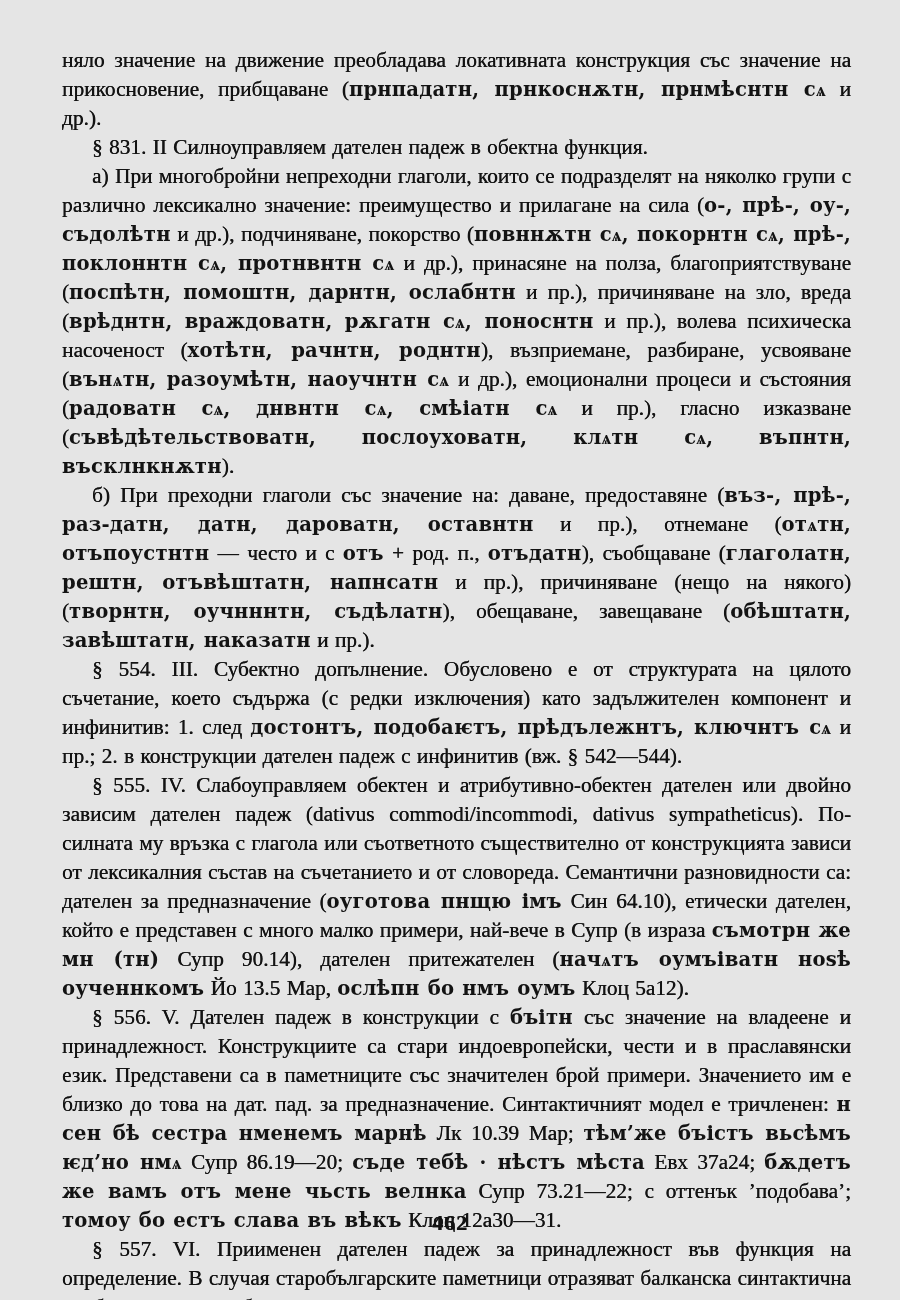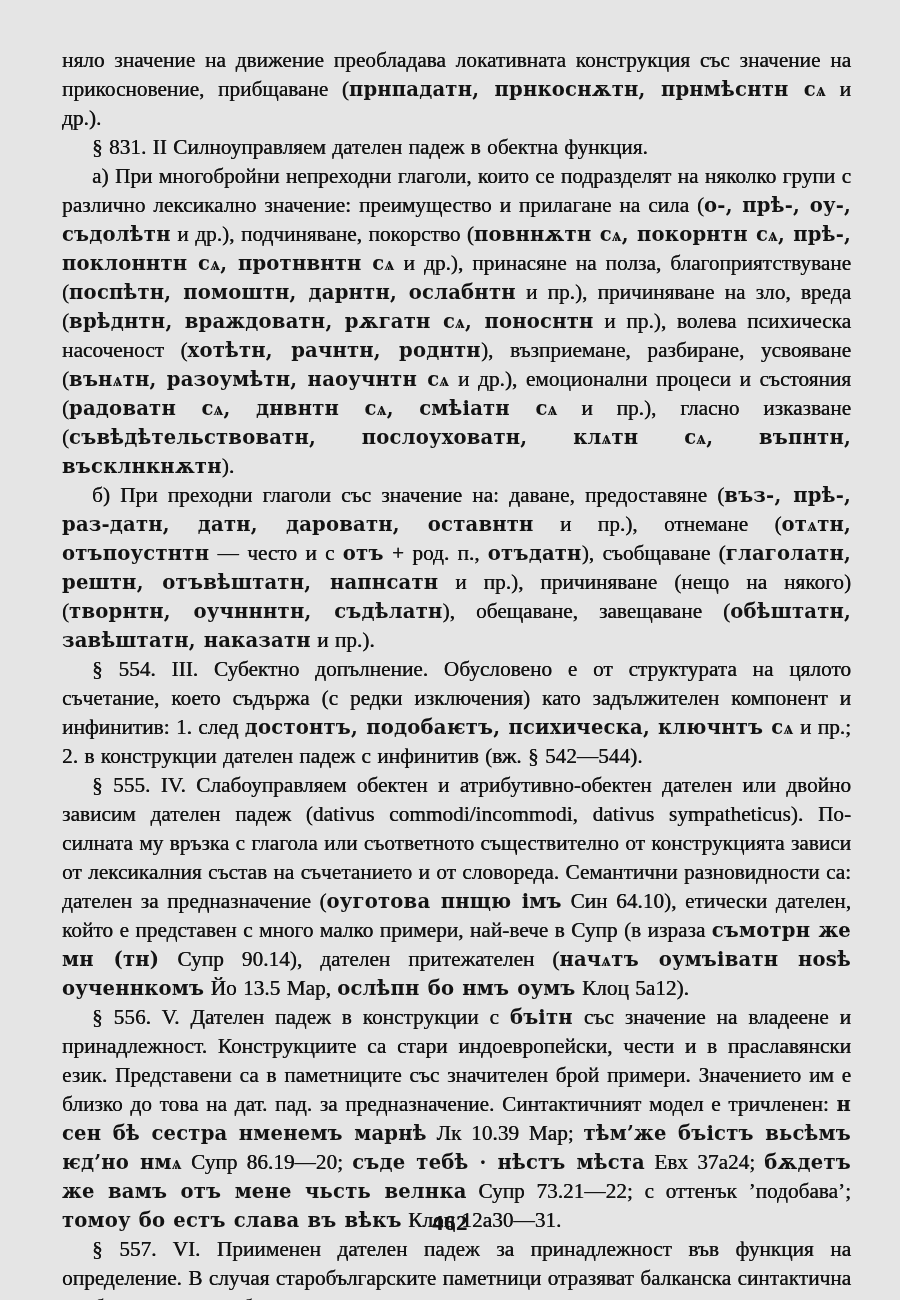--- a/index.html
+++ b/index.html
@@ -56,19 +56,19 @@
 </style>
 </head>
 <body>
 
 <div class="page">
   <div class="text-block">
       <p class=""><span>няло значение на движение преобладава локативната конструкция със значение на прикосновение, прибщаване (</span><span class="ocs">прнпадатн, прнкоснѫтн, прнмѣснтн сѧ</span><span> и др.).</span></p>
       <p class="indent"><span>§ 831. II Силноуправляем дателен падеж в обектна функция.</span></p>
       <p class="indent"><span>а) При многобройни непреходни глаголи, които се подразделят на няколко групи с различно лексикално значение: преимущество и прилагане на сила (</span><span class="ocs">о-, прѣ-, оу-, съдолѣтн</span><span> и др.), подчиняване, покорство (</span><span class="ocs">повннѫтн сѧ, покорнтн сѧ, прѣ-, поклоннтн сѧ, протнвнтн сѧ</span><span> и др.), принасяне на полза, благоприятствуване (</span><span class="ocs">поспѣтн, помоштн, дарнтн, ослабнтн</span><span> и пр.), причинява­не на зло, вреда (</span><span class="ocs">врѣднтн, враждоватн, рѫгатн сѧ, поноснтн</span><span> и пр.), волева психическа насоченост (</span><span class="ocs">хотѣтн, рачнтн, роднтн</span><span>), възприемане, разбиране, усвояване (</span><span class="ocs">вънѧтн, разоумѣтн, наоучнтн сѧ</span><span> и др.), емоционални процеси и състояния (</span><span class="ocs">радоватн сѧ, днвнтн сѧ, смѣіатн сѧ</span><span> и пр.), гласно изказване (</span><span class="ocs">съвѣдѣтельствоватн, послоуховатн, клѧтн сѧ, въпнтн, въсклнкнѫтн</span><span>).</span></p>
       <p class="indent"><span>б) При преходни глаголи със значение на: даване, предоставяне (</span><span class="ocs">въз-, прѣ-, раз-датн, датн, дароватн, оставнтн</span><span> и пр.), отнемане (</span><span class="ocs">отѧтн, отъпоустнтн</span><span> — често и с </span><span class="ocs">отъ</span><span> + род. п., </span><span class="ocs">отъдатн</span><span>), съобщаване (</span><span class="ocs">глаголатн, рештн, отъвѣштатн, напнсатн</span><span> и пр.), причиняване (нещо на някого) (</span><span class="ocs">творнтн, оучнннтн, съдѣлатн</span><span>), обещаване, завещаване (</span><span class="ocs">обѣштатн, завѣштатн, наказатн</span><span> и пр.).</span></p>
-      <p class="indent"><span>§ 554. III. Субектно допълнение. Обусловено е от структурата на цялото съчетание, което съдържа (с редки изключения) като задължителен компонент и инфинитив: 1. след </span><span class="ocs">достонтъ, подобаѥтъ, психическа, ключнтъ сѧ</span><span> и пр.; 2. в конструкции дателен падеж с инфинитив (вж. § 542—544).</span></p>
+      <p class="indent"><span>§ 554. III. Субектно допълнение. Обусловено е от структурата на цялото съчетание, което съдържа (с редки изключения) като задължителен компонент и инфинитив: 1. след </span><span class="ocs">достонтъ, подобаѥтъ, прѣдълежнтъ, ключнтъ сѧ</span><span> и пр.; 2. в конструкции дателен падеж с инфинитив (вж. § 542—544).</span></p>
       <p class="indent"><span>§ 555. IV. Слабоуправляем обектен и атрибутивно-обектен дателен или двойно зависим дателен падеж (dativus commodi/incommodi, dativus sympatheticus). По-силната му връзка с глагола или съответното съществително от конструкцията зависи от лексикалния състав на съчетанието и от словореда. Семантични разновидности са: дателен за предназначение (</span><span class="ocs">оуготова пнщю імъ</span><span> Син 64.10), етически дателен, който е представен с много малко примери, най-вече в Супр (в израза </span><span class="ocs">съмотрн же мн (тн)</span><span> Супр 90.14), дателен притежателен (</span><span class="ocs">начѧтъ оумъіватн ноѕѣ оученнкомъ</span><span> Йо 13.5 Мар, </span><span class="ocs">ослѣпн бо нмъ оумъ</span><span> Клоц 5а12).</span></p>
       <p class="indent"><span>§ 556. V. Дателен падеж в конструкции с </span><span class="ocs">бъітн</span><span> със значение на владеене и принадлежност. Конструкциите са стари индоевропейски, чести и в праславянски език. Представени са в паметниците със значителен брой примери. Значението им е близко до това на дат. пад. за предназначение. Синтактичният модел е тричленен: </span><span class="ocs">н сен бѣ сестра нменемъ марнѣ</span><span> Лк 10.39 Мар; </span><span class="ocs">тѣм’же бъістъ вьсѣмъ ѥд’но нмѧ</span><span> Супр 86.19—20; </span><span class="ocs">съде тебѣ · нѣстъ мѣста</span><span> Евх 37а24; </span><span class="ocs">бѫдетъ же вамъ отъ мене чьсть велнка</span><span> Супр 73.21—22; с оттенък ’подобава’; </span><span class="ocs">томоу бо естъ слава въ вѣкъ</span><span> Клоц 12а30—31.</span></p>
       <p class="indent"><span>§ 557. VI. Приименен дателен падеж за принадлежност във функция на определение. В случая старобългарските паметници отразяват балканска синтактична особеност на старобългарския език, която продължава да се развива в историята на българския език до пълното изместване на родителния приименен падеж за принадлежност. В старобългарски употребите</span></p>
     </div>
   <div class="page-number">462</div>
 </div>
 
 </body></html>

